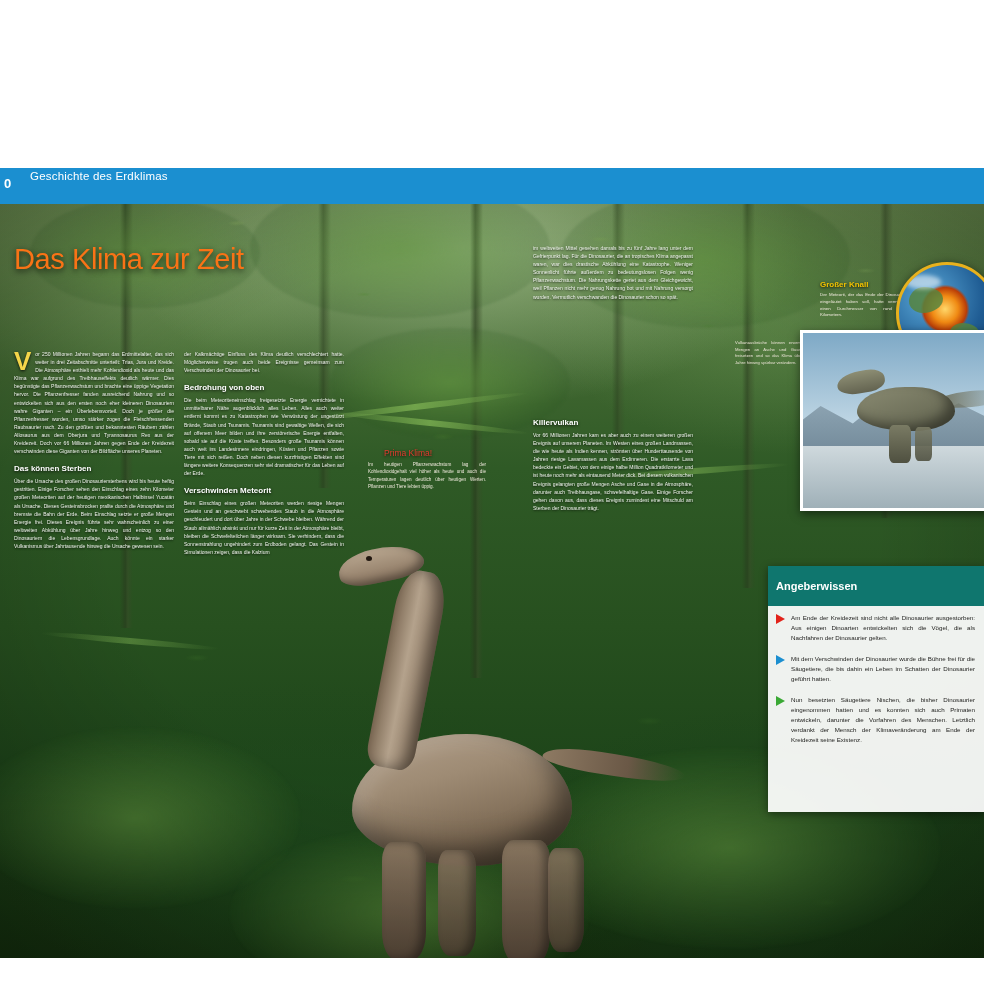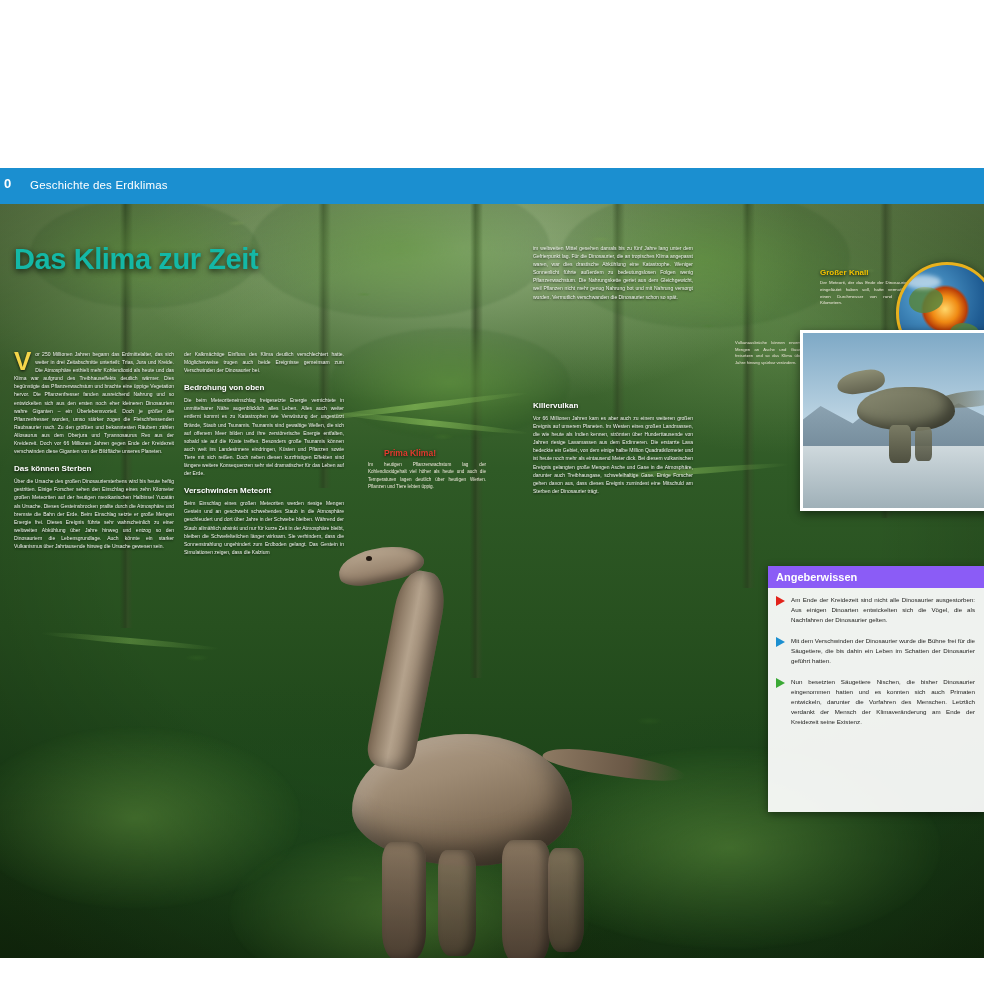--- a/index.html
+++ b/index.html
@@ -130,30 +130,30 @@
   
   .topbar {
     position: absolute; left: 0; top: 0; width: 984px; height: 36px;
     background: #1b8fd0;
   }
   .topbar .pagenum {
     position: absolute; left: 4px; top: 8px;
     color: #ffffff; font-size: 13px; font-weight: bold;
   }
   .topbar .kicker {
-    position: absolute; left: 30px; top: 11px;
+    position: absolute; left: 30px; top: 2px;
     color: #ffffff; font-size: 11.5px; letter-spacing: .2px;
   }
 
   
   .headline {
     position: absolute; left: 14px; top: 74px; width: 340px;
-    color: #14b8a6;
+    color: #f97316;
     font-size: 29px;
-    font-weight: bold;
+    font-weight: normal;
     line-height: 1.18;
     letter-spacing: -0.4px;
     text-shadow: 0 2px 6px rgba(0,0,0,.75);
   }
   .headline .l2 { display: block; text-align: right; }
 
   
   .col { position: absolute; color: #f2f6ef; }
   .col p {
     margin: 0 0 7px 0;
@@ -175,32 +175,32 @@
     line-height: 20px;
     font-weight: bold;
     color: #f4d54a;
     padding: 1px 4px 0 0;
     text-shadow: 0 1px 3px rgba(0,0,0,.8);
   }
   .col1 { left: 14px; top: 182px; width: 160px; }
   .col2 { left: 184px; top: 182px; width: 160px; }
   .col3 { left: 352px; top: 182px; width: 160px; }
   .col4 { left: 533px; top: 76px; width: 160px; }
-  .col5 { left: 533px; top: 224px; width: 160px; }
+  .col5 { left: 533px; top: 241px; width: 160px; }
 
   
   .prima-note { position: absolute; left: 368px; top: 280px; width: 118px; }
   .prima-note .hd {
-    color: #e23a2e; font-size: 8.5px; font-weight: bold; margin-bottom: 3px;
+    color: #e23a2e; font-size: 8.5px; font-weight: normal; margin-bottom: 3px;
     text-shadow: 0 1px 3px rgba(0,0,0,.8);
     padding-left: 16px;
   }
   .prima-note p { font-size: 4.6px; line-height: 1.6; color: #efe9dc; margin: 0; text-align: justify; }
 
-  .knall-note { position: absolute; left: 820px; top: 100px; width: 88px; }
+  .knall-note { position: absolute; left: 820px; top: 112px; width: 88px; }
   .knall-note .hd { color: #f2c200; font-size: 8px; font-weight: bold; margin-bottom: 3px; text-shadow: 0 1px 3px rgba(0,0,0,.85); }
   .knall-note p { font-size: 4.4px; line-height: 1.55; color: #efe9dc; margin: 0; text-align: justify; }
 
   .tiny-note { position: absolute; left: 735px; top: 172px; width: 68px; }
   .tiny-note p { font-size: 4.2px; line-height: 1.55; color: #e9e3d4; margin: 0; text-align: justify; }
 
   
   .roundel {
     position: absolute; left: 896px; top: 94px; width: 96px; height: 96px;
     border-radius: 50%;
@@ -260,23 +260,23 @@
   .trex-leg.a { left: 86px; top: 92px; width: 22px; height: 38px; }
   .trex-leg.b { left: 112px; top: 94px; width: 17px; height: 34px; opacity: .9; }
 
   
   .facts {
     position: absolute; left: 768px; top: 398px; width: 216px; min-height: 246px;
     background: rgba(255,255,255,.93);
     box-shadow: 0 2px 8px rgba(0,0,0,.45);
   }
   .facts .hdr {
-    background: #8b5cf6; color: #ffffff;
+    background: #0f766e; color: #ffffff;
     font-size: 11px; font-weight: bold;
-    padding: 5px 8px;
+    padding: 14px 8px;
   }
   .facts .row {
     display: flex; gap: 6px;
     padding: 7px 9px 4px 8px;
   }
   .facts .row p {
     margin: 0; font-size: 6.2px; line-height: 1.62; color: #1d1d1b; text-align: justify;
   }
   .tri {
     flex: 0 0 auto; width: 0; height: 0; margin-top: 1px;

